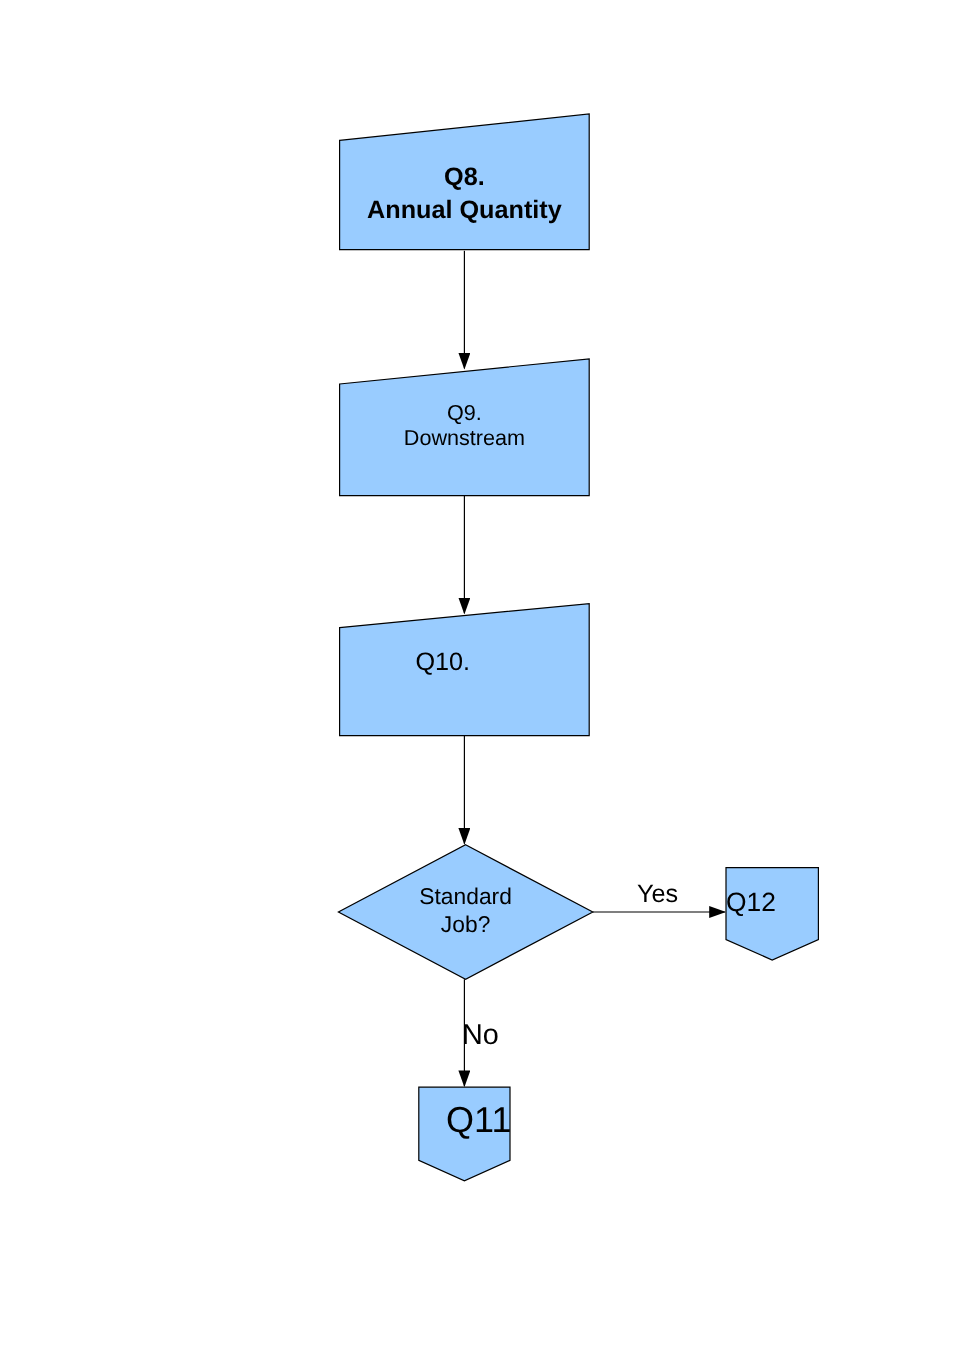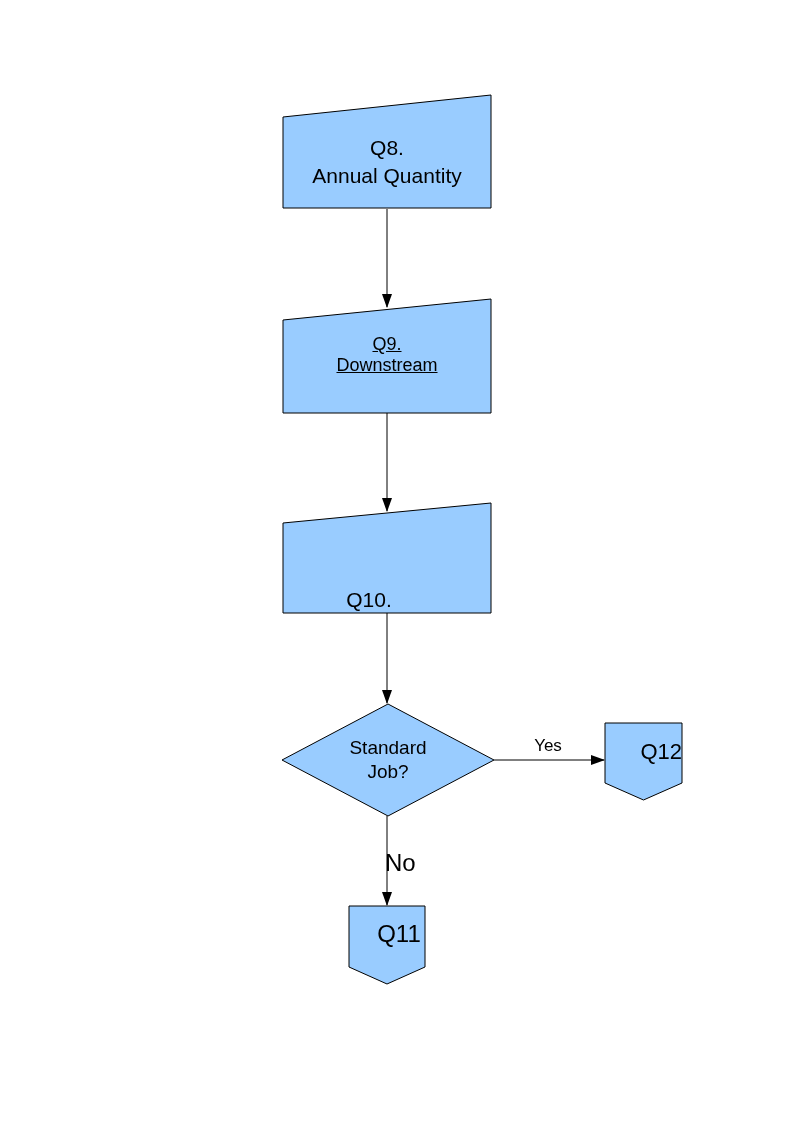--- a/index.html
+++ b/index.html
@@ -32,47 +32,47 @@
     stroke-width: 1;
   }
   .label {
     position: absolute;
     text-align: center;
     white-space: nowrap;
   }
   .label div { white-space: nowrap; }
   .lbl-q8 {
     left: 283px; top: 134px; width: 208px;
-    font-size: 21px; line-height: 28px;
+    font-size: 21px; line-height: 28px; font-weight: bold;
   }
   .lbl-q9 {
     left: 283px; top: 334px; width: 208px;
-    font-size: 18px; line-height: 21px; text-decoration: underline;
+    font-size: 18px; line-height: 21px;
   }
   .lbl-q10 {
     left: 283px; top: 538px; width: 172px;
-    font-size: 21px; line-height: 27px; margin-top: 48px;
+    font-size: 21px; line-height: 27px;
   }
   .lbl-decision {
     left: 282px; top: 736px; width: 212px;
     font-size: 19px; line-height: 24px;
   }
   .lbl-q12 {
     left: 605px; top: 723px; width: 77px; height: 58px;
-    display: flex; align-items: center; justify-content: flex-end;
+    display: flex; align-items: center; justify-content: flex-start;
     font-size: 22px;
   }
   .lbl-q11 {
     left: 349px; top: 906px; width: 100px; height: 56px;
     display: flex; align-items: center; justify-content: center;
-    font-size: 24px;
+    font-size: 30px;
   }
   .lbl-yes {
     left: 517px; top: 735px; width: 62px;
-    font-size: 17px; line-height: 22px;
+    font-size: 21px; line-height: 22px;
   }
   .lbl-no {
     left: 385px; top: 852px;
     text-align: left;
     font-size: 24px; line-height: 22px;
   }
 </style>
 </head>
 <body>
 

